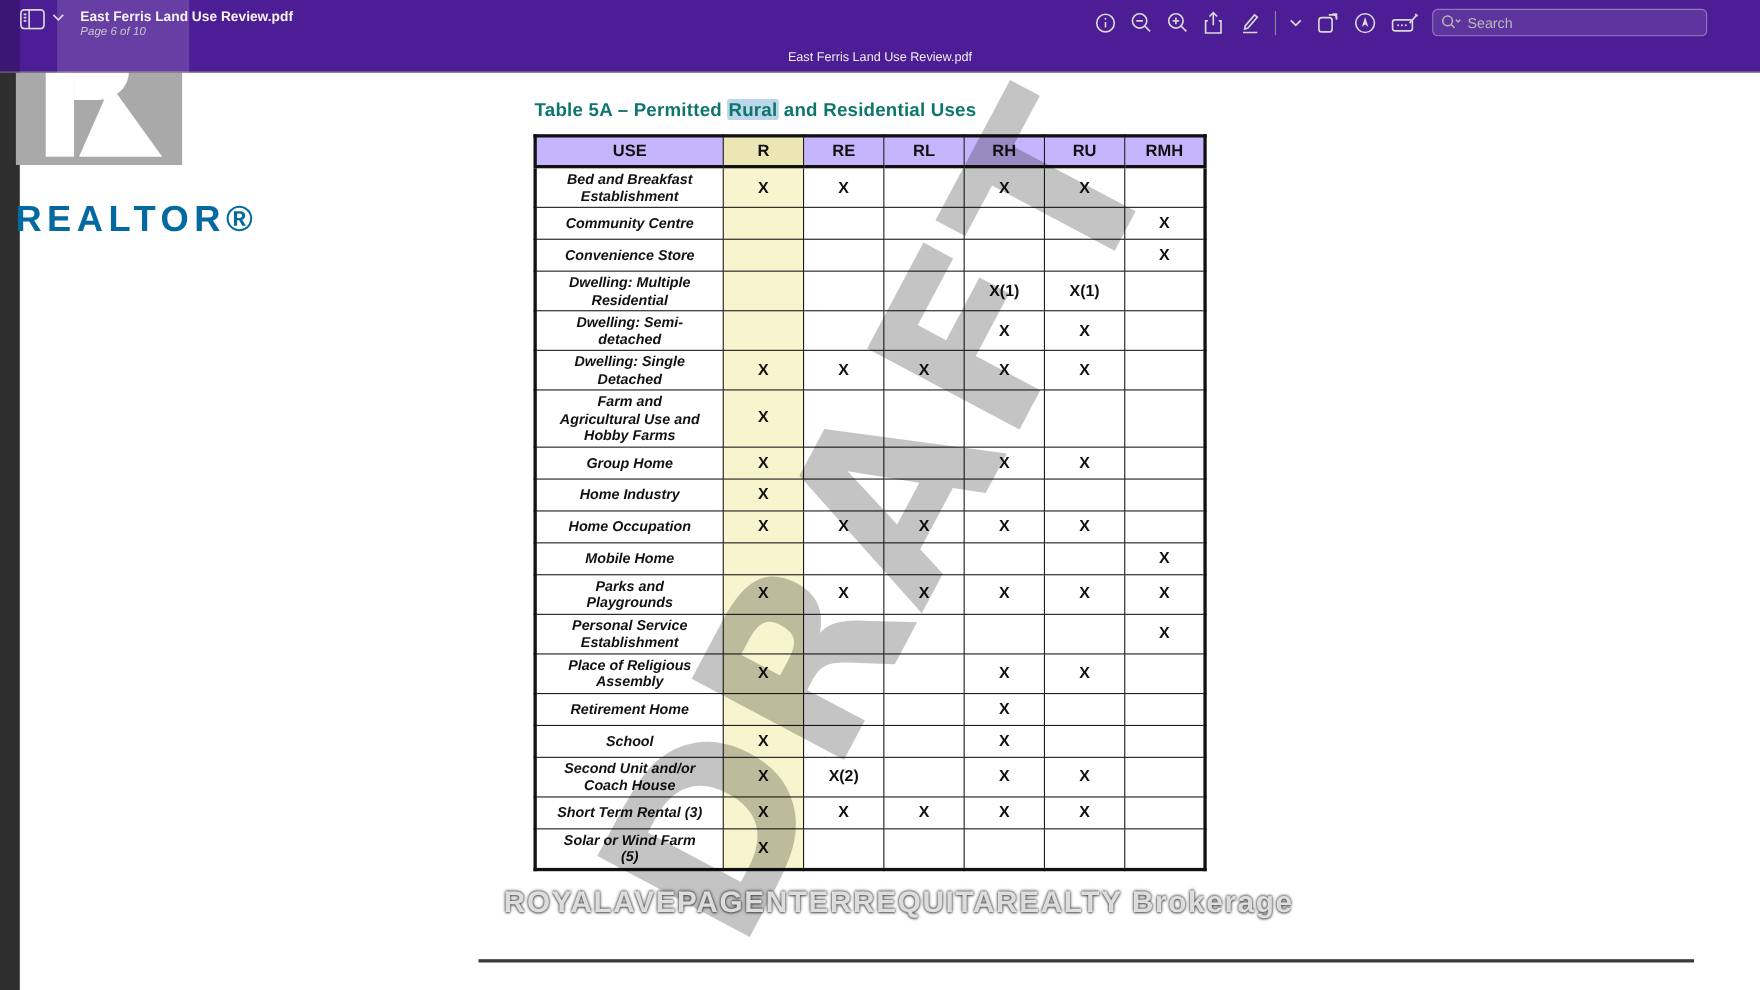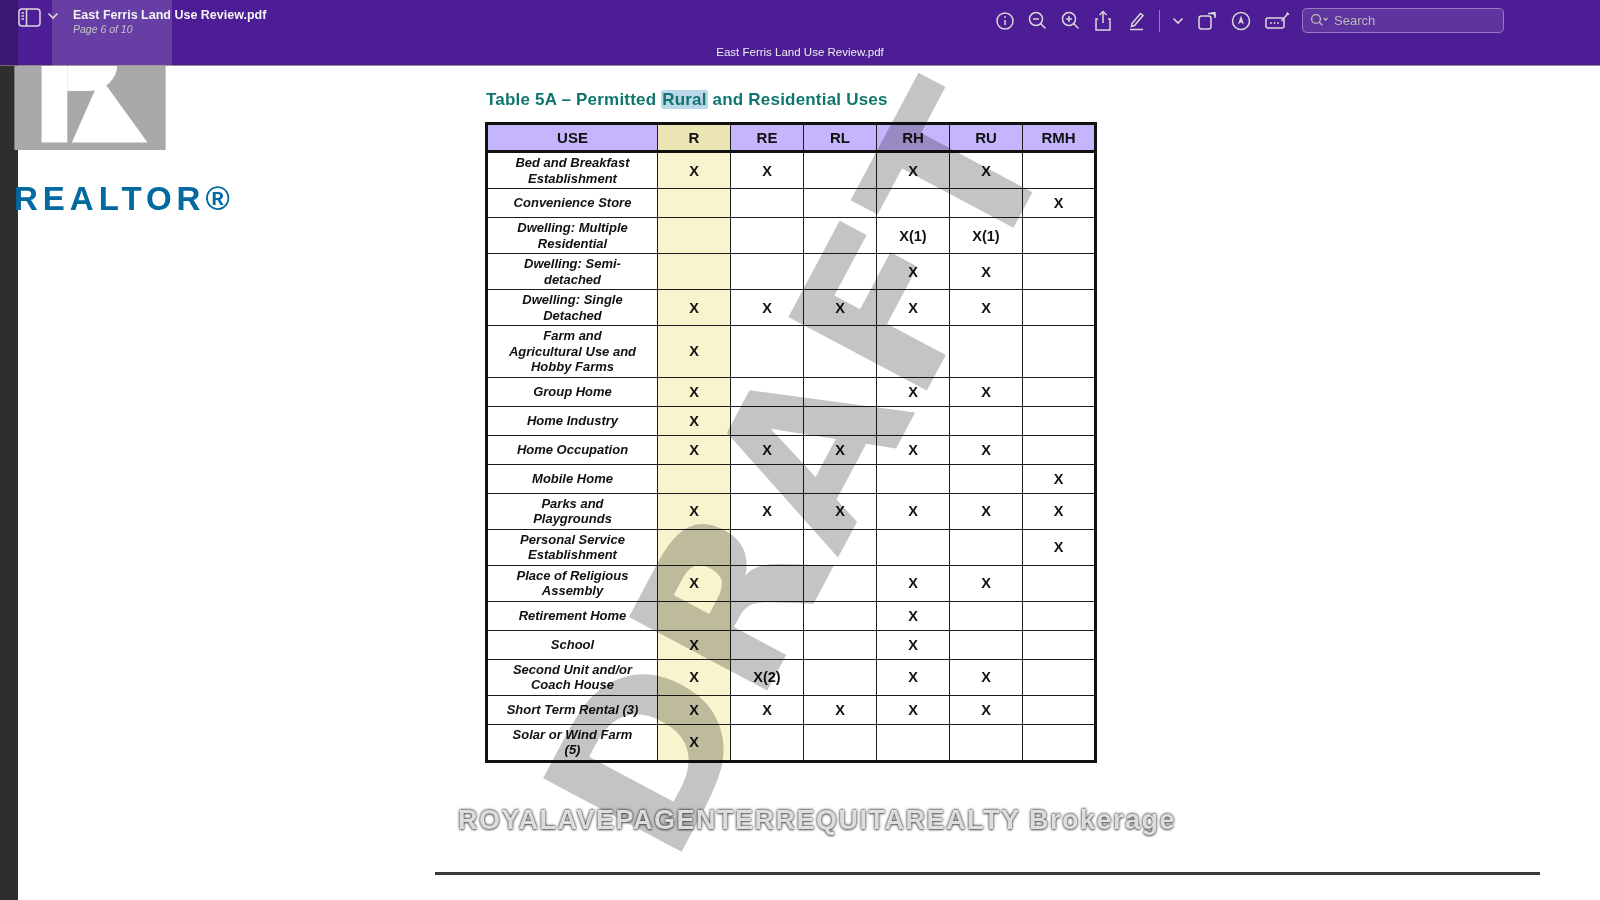--- a/index.html
+++ b/index.html
@@ -47,21 +47,21 @@
 
   .tb-left { position:absolute; left:18px; top:8px; display:flex; align-items:flex-start; gap:6px; }
   .tb-btn { display:inline-flex; align-items:center; justify-content:center; cursor:default; }
   .tb-title-block { margin-left:8px; }
   .tb-filename { font-size:12.5px; font-weight:bold; color:#f4f4f4; line-height:15px; }
   .tb-pageinfo { font-size:10.5px; color:#c7c7c7; line-height:13px;font-style:italic; }
 
   .tb-right { position:absolute; left:995px; top:8px; display:flex; align-items:center; gap:12px; }
   .tb-divider { width:1px; height:22px; background:#8a8a8a; }
 
-  .search-field { display:flex; align-items:center; gap:5px; width:202px; height:25px;
+  .search-field { display:flex; align-items:center; gap:5px; width:250px; height:25px;
     background:rgba(255,255,255,0.10); border:1px solid rgba(255,255,255,0.35); border-radius:5px; padding:0 7px; }
   .search-field .ph { font-size:13px; color:#b9b9b9; }
 
   .tb-center-name { position:absolute; left:0; top:46px; width:100%; text-align:center;
     font-size:11.5px; color:#ececec; }
 
   .icon svg { display:block; }
 </style>
 </head>
 <body>
@@ -106,20 +106,29 @@
         <td class="use-label">Bed and Breakfast
 Establishment</td>
         <td class="col-r">X</td>
         <td>X</td>
         <td></td>
         <td>X</td>
         <td>X</td>
         <td></td>
       </tr>
       <tr>
+        <td class="use-label">Community Centre</td>
+        <td class="col-r"></td>
+        <td></td>
+        <td></td>
+        <td></td>
+        <td></td>
+        <td>X</td>
+      </tr>
+      <tr>
         <td class="use-label">Convenience Store</td>
         <td class="col-r"></td>
         <td></td>
         <td></td>
         <td></td>
         <td></td>
         <td>X</td>
       </tr>
       <tr>
         <td class="use-label">Dwelling: Multiple

